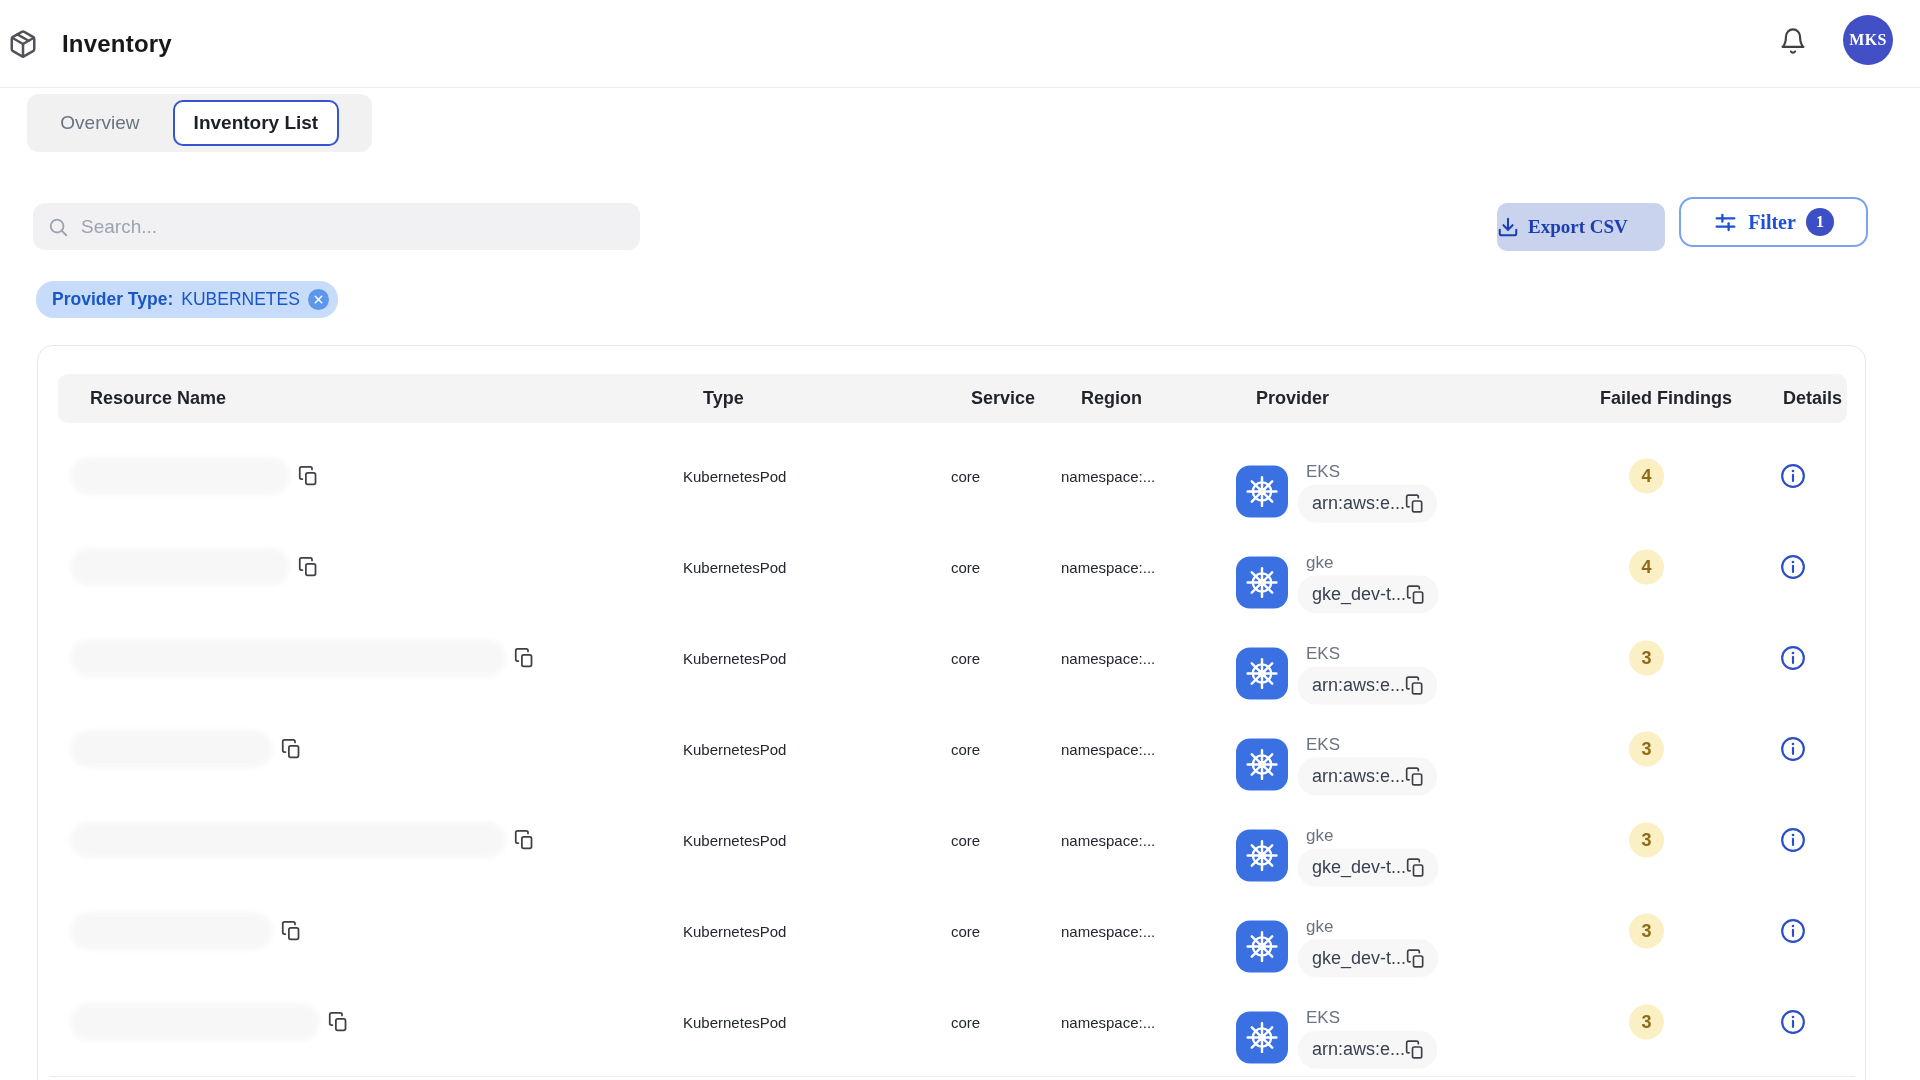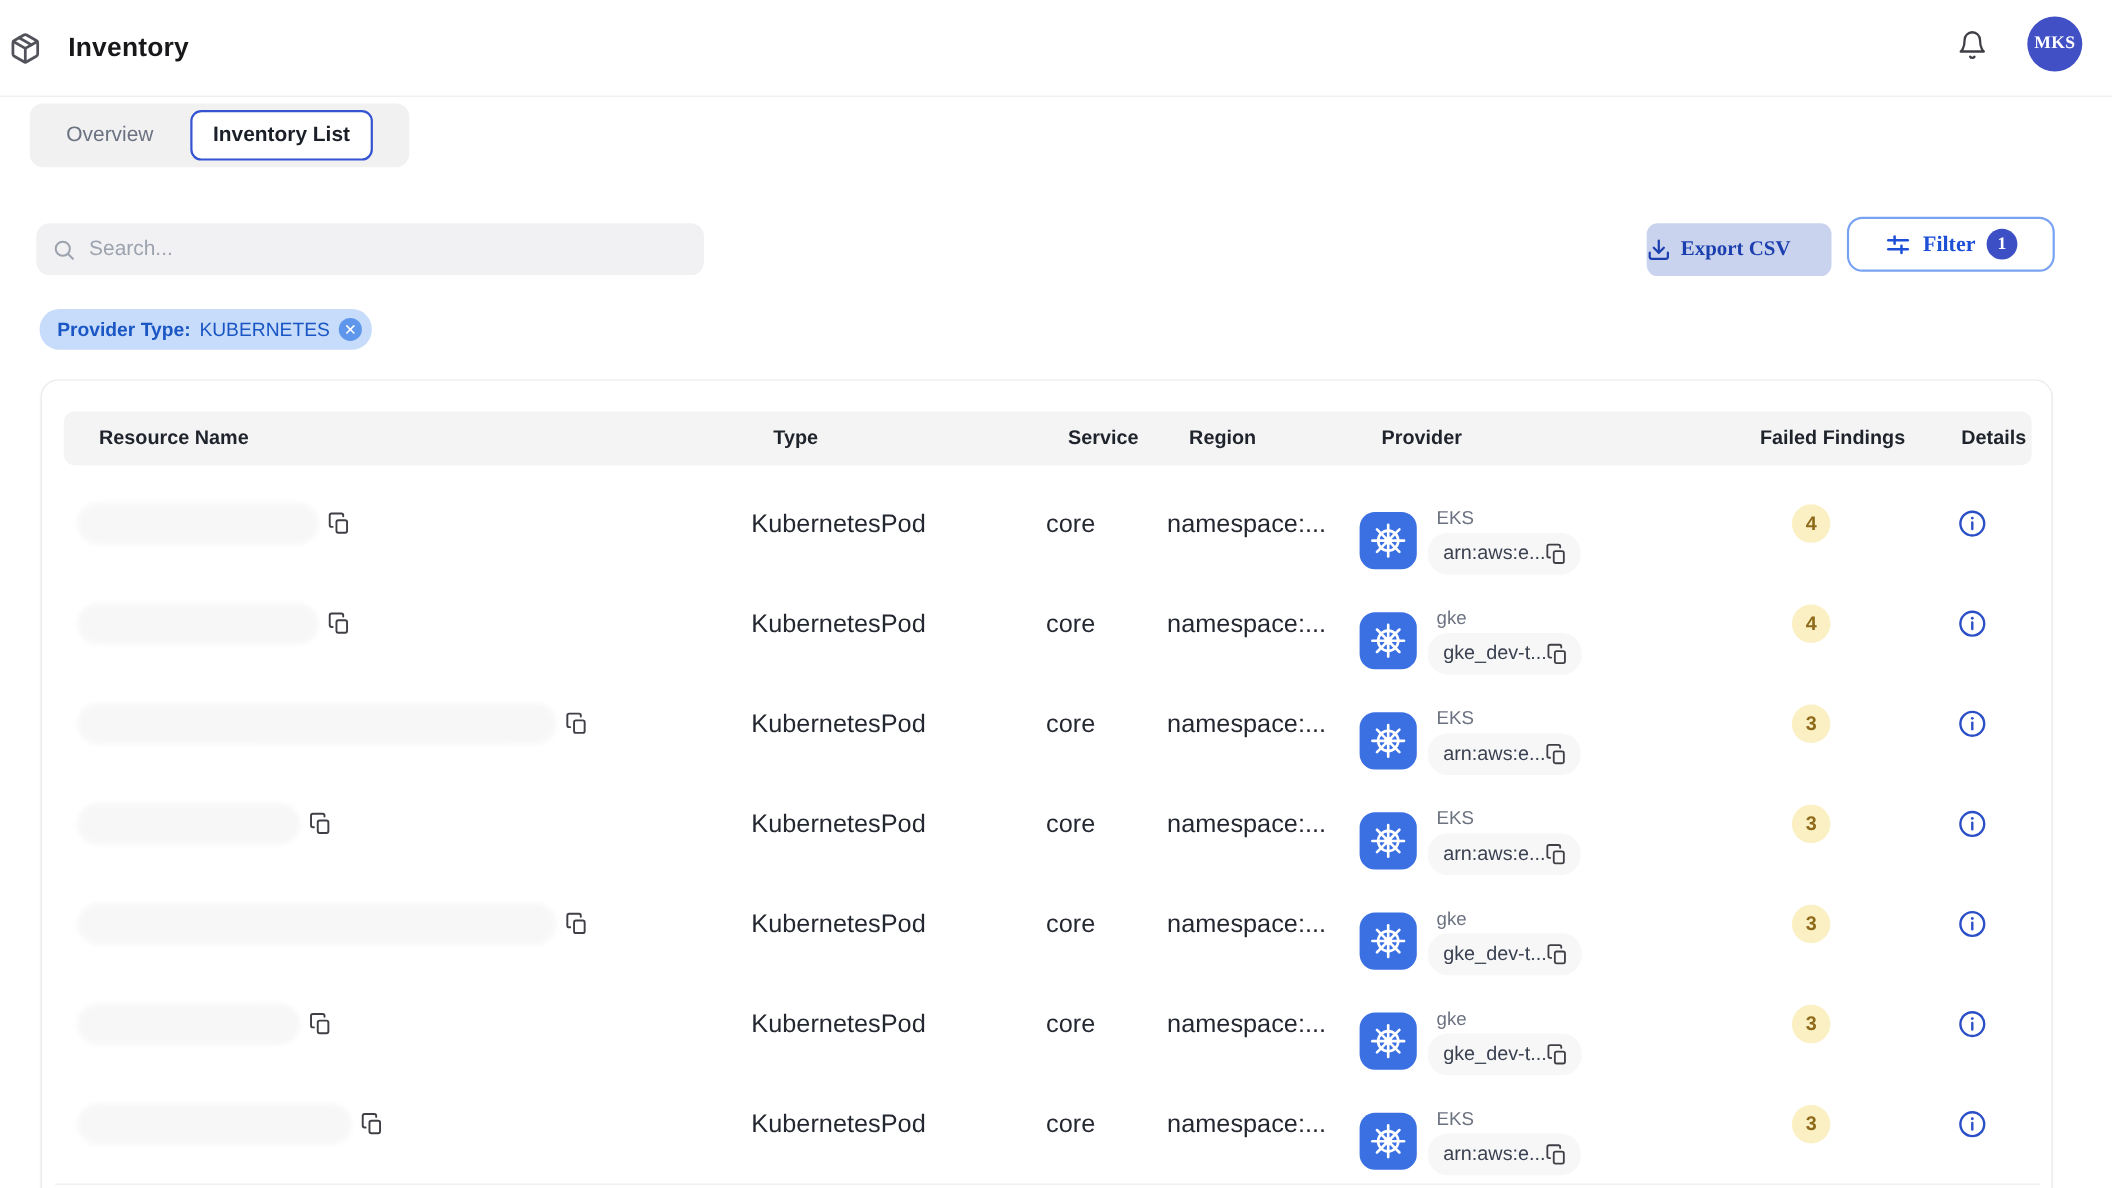--- a/index.html
+++ b/index.html
@@ -72,21 +72,21 @@
     border:1px solid #E8E8EA;border-radius:16px;box-shadow:0 1px 2px rgba(0,0,0,.04);overflow:hidden;}
   .thead{position:absolute;left:20px;top:28px;width:1789px;height:49px;background:#F4F4F5;border-radius:10px;}
   .th{position:absolute;top:0;height:49px;display:flex;align-items:center;
     font-size:18px;font-weight:700;color:#1F232B;}
   .th.c-name{left:32px;}   .th.c-type{left:645px;} .th.c-service{left:913px;}
   .th.c-region{left:1023px;} .th.c-provider{left:1198px;}
   .th.c-findings{left:1542px;} .th.c-details{left:1725px;}
   .tbody{position:absolute;left:0;top:84px;width:1829px;}
 
   .trow{position:relative;width:1829px;height:91px;}
-  .cell{position:absolute;top:50%;transform:translateY(-50%);font-size:23px;color:var(--text-dark);}
+  .cell{position:absolute;top:50%;transform:translateY(-50%);font-size:15px;color:var(--text-dark);}
   .cell-type{left:645px;} .cell-service{left:913px;} .cell-region{left:1023px;}
   .blob{position:absolute;left:32px;top:50%;transform:translateY(-50%);height:38px;
     border-radius:19px;background:#F6F6F7;filter:blur(2px);opacity:.8;}
   .iconbtn{display:flex;align-items:center;justify-content:center;}
   .namecopy{position:absolute;top:50%;transform:translateY(-50%);width:36px;height:36px;border-radius:8px;}
 
   .provider{position:absolute;left:1198px;top:50%;transform:translateY(-50%);
     display:flex;align-items:center;gap:10px;margin-top:16px;}
   .k8s-tile{width:52px;height:52px;border-radius:14px;background:var(--k8s-tile);
     display:flex;align-items:center;justify-content:center;}

